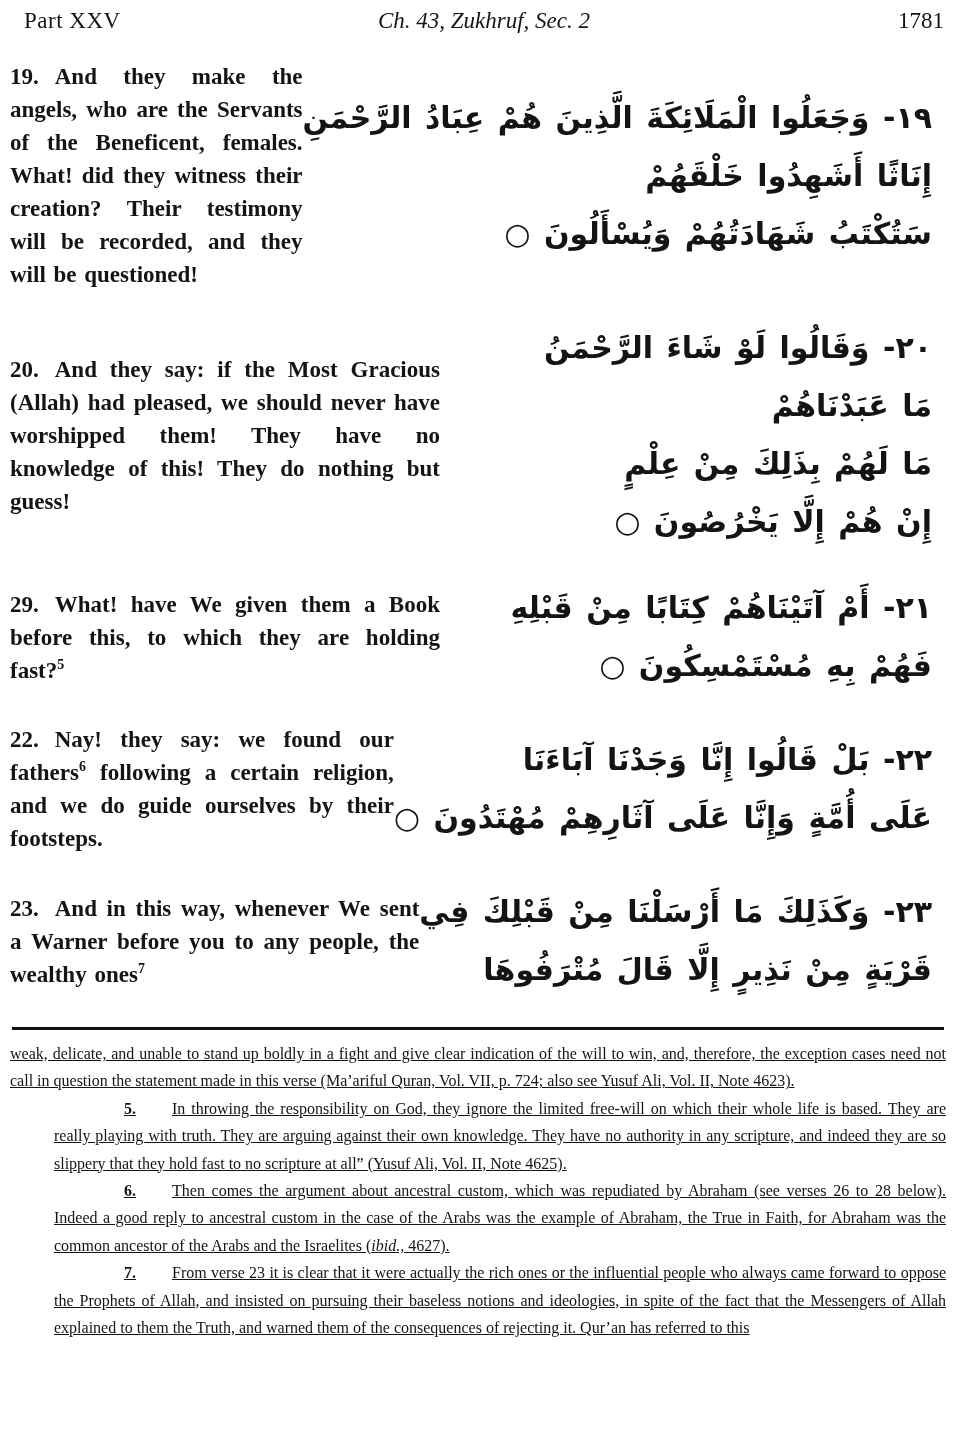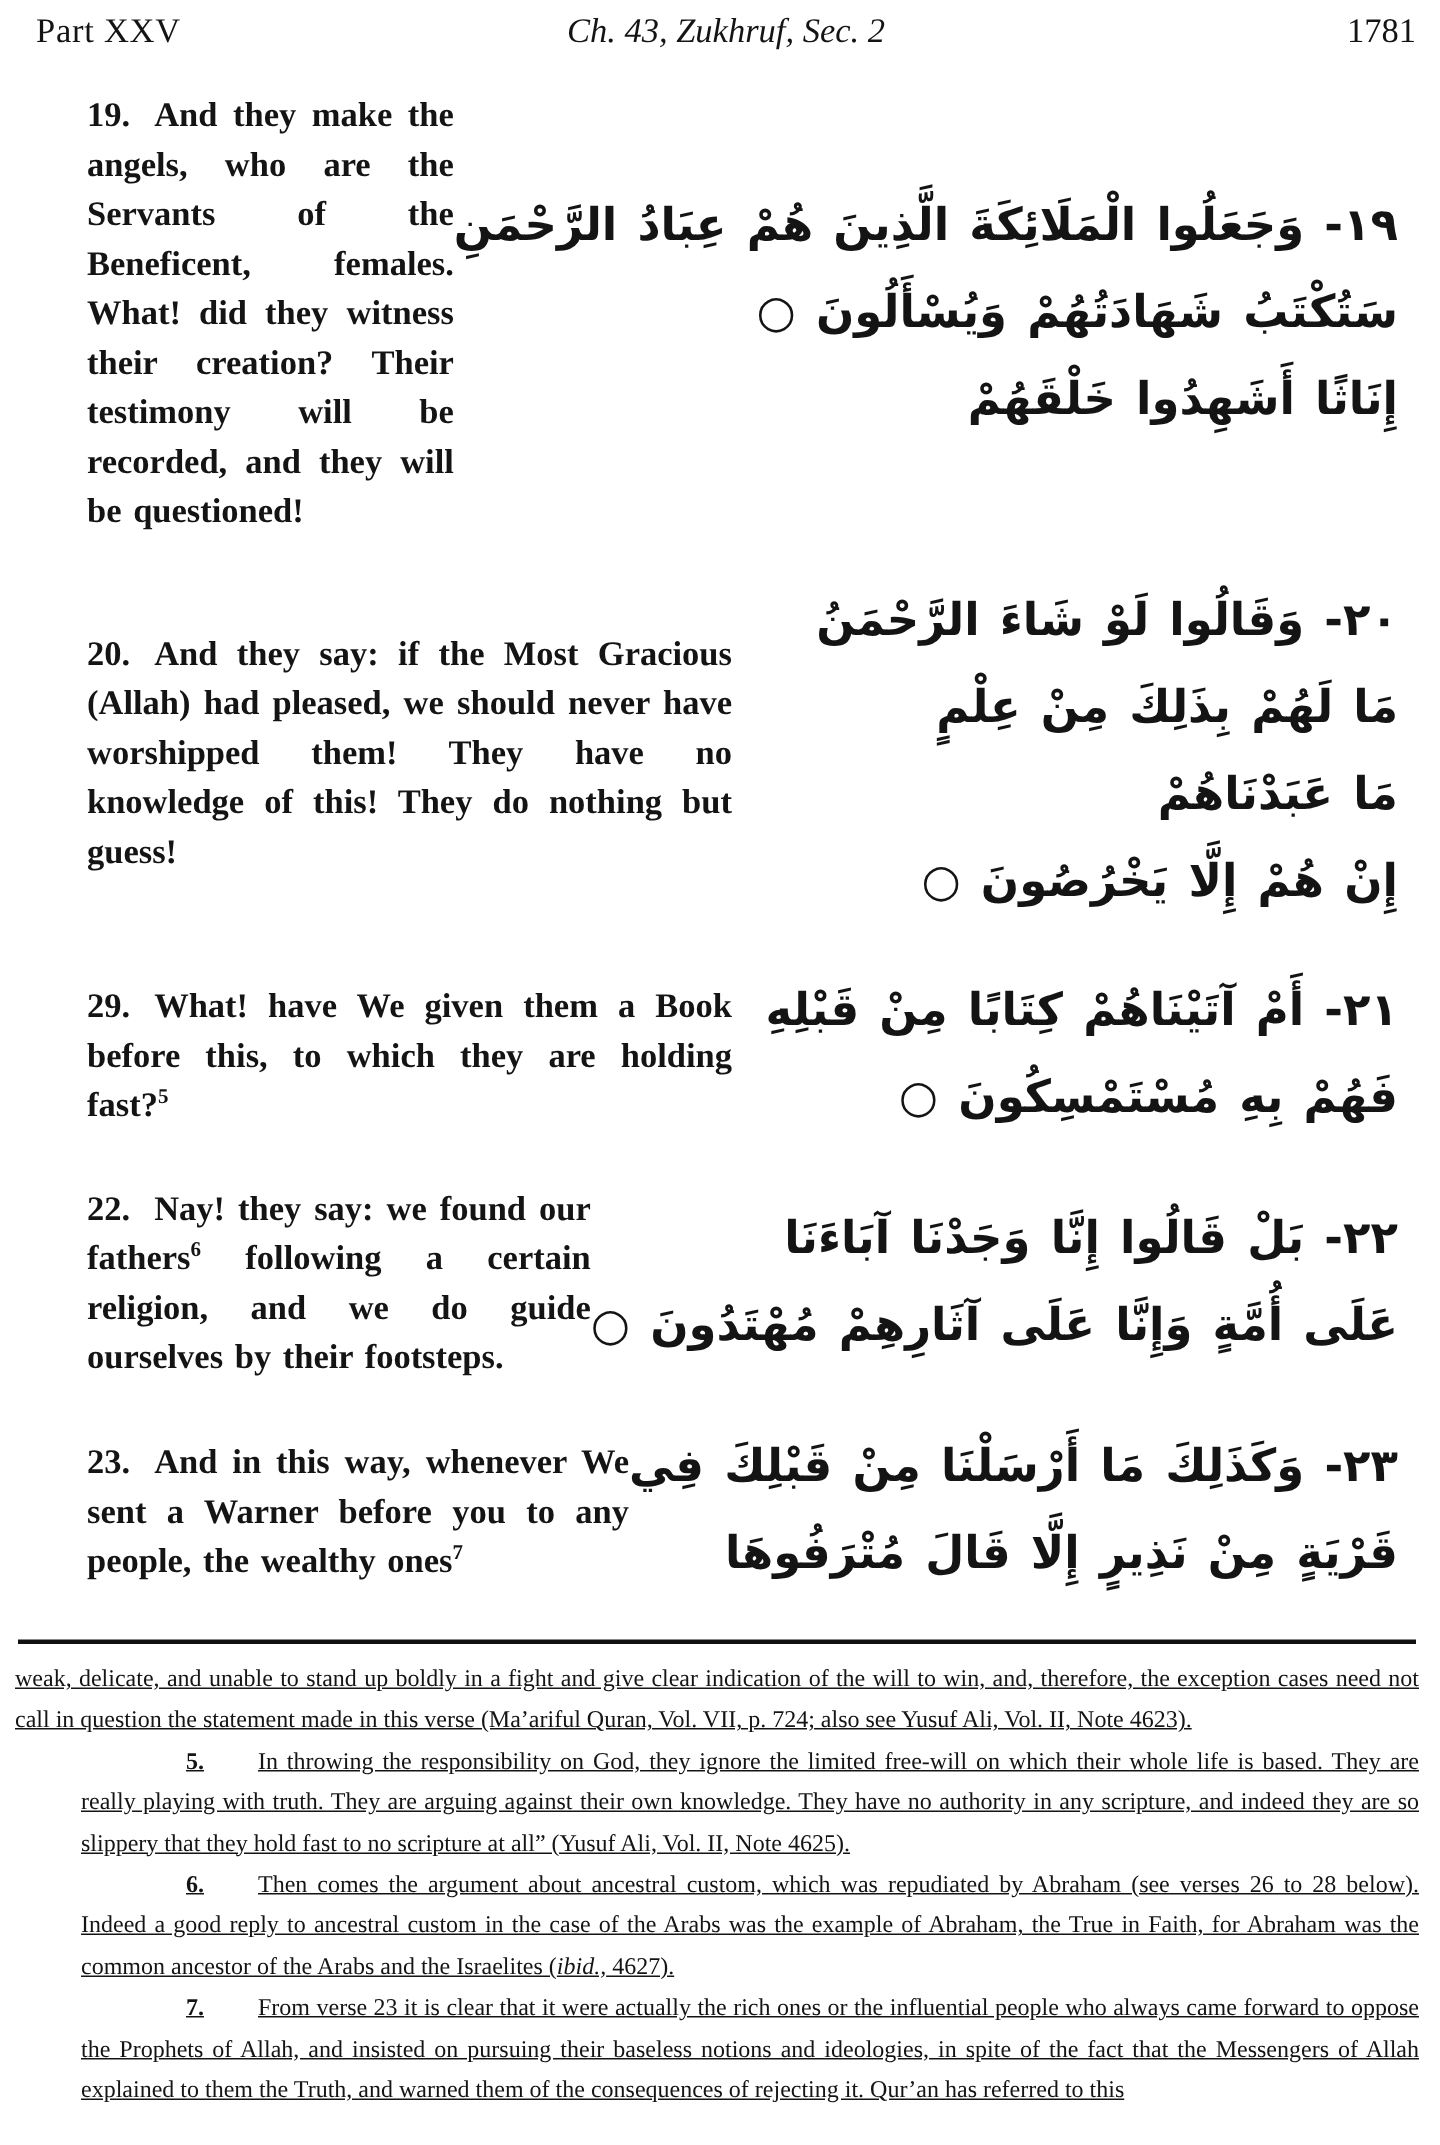--- a/index.html
+++ b/index.html
@@ -32,21 +32,20 @@
     align-items: center;
     margin-bottom: 28px;
   }
   .verse-english {
     width: 430px;
     font-size: 23px;
     line-height: 33px;
     font-weight: bold;
     text-align: justify;
     word-spacing: 2px;
-    margin-left: 48px;
   }
   .verse-num { margin-right: 16px; }
   .verse-english sup {
     font-size: 14px;
     line-height: 0;
     vertical-align: super;
   }
   .verse-arabic {
     flex: 1;
     direction: rtl;
@@ -83,30 +82,30 @@
     <span class="part-label">Part XXV</span>
     <span class="chapter-title">Ch. 43, Zukhruf, Sec. 2</span>
     <span class="page-number">1781</span>
   </div>
 
   <div class="verses">
       <div class="verse-row">
         <div class="verse-english"><span class="verse-num">19.</span>And they make the angels, who are the Servants of the Beneficent, females. What! did they witness their creation? Their testimony will be recorded, and they will be questioned!</div>
         <div class="verse-arabic" dir="rtl">
           <div class="arabic-line">۱۹- وَجَعَلُوا الْمَلَائِكَةَ الَّذِينَ هُمْ عِبَادُ الرَّحْمَنِ</div>
+          <div class="arabic-line">إِنَاثًا أَشَهِدُوا خَلْقَهُمْ</div>
           <div class="arabic-line">سَتُكْتَبُ شَهَادَتُهُمْ وَيُسْأَلُونَ ○</div>
-          <div class="arabic-line">إِنَاثًا أَشَهِدُوا خَلْقَهُمْ</div>
         </div>
       </div>
       <div class="verse-row">
         <div class="verse-english"><span class="verse-num">20.</span>And they say: if the Most Gracious (Allah) had pleased, we should never have worshipped them! They have no knowledge of this! They do nothing but guess!</div>
         <div class="verse-arabic" dir="rtl">
           <div class="arabic-line">۲۰- وَقَالُوا لَوْ شَاءَ الرَّحْمَنُ</div>
+          <div class="arabic-line">مَا عَبَدْنَاهُمْ</div>
           <div class="arabic-line">مَا لَهُمْ بِذَلِكَ مِنْ عِلْمٍ</div>
-          <div class="arabic-line">مَا عَبَدْنَاهُمْ</div>
           <div class="arabic-line">إِنْ هُمْ إِلَّا يَخْرُصُونَ ○</div>
         </div>
       </div>
       <div class="verse-row">
         <div class="verse-english"><span class="verse-num">29.</span>What! have We given them a Book before this, to which they are holding fast?<sup>5</sup></div>
         <div class="verse-arabic" dir="rtl">
           <div class="arabic-line">۲۱- أَمْ آتَيْنَاهُمْ كِتَابًا مِنْ قَبْلِهِ</div>
           <div class="arabic-line">فَهُمْ بِهِ مُسْتَمْسِكُونَ ○</div>
         </div>
       </div>

